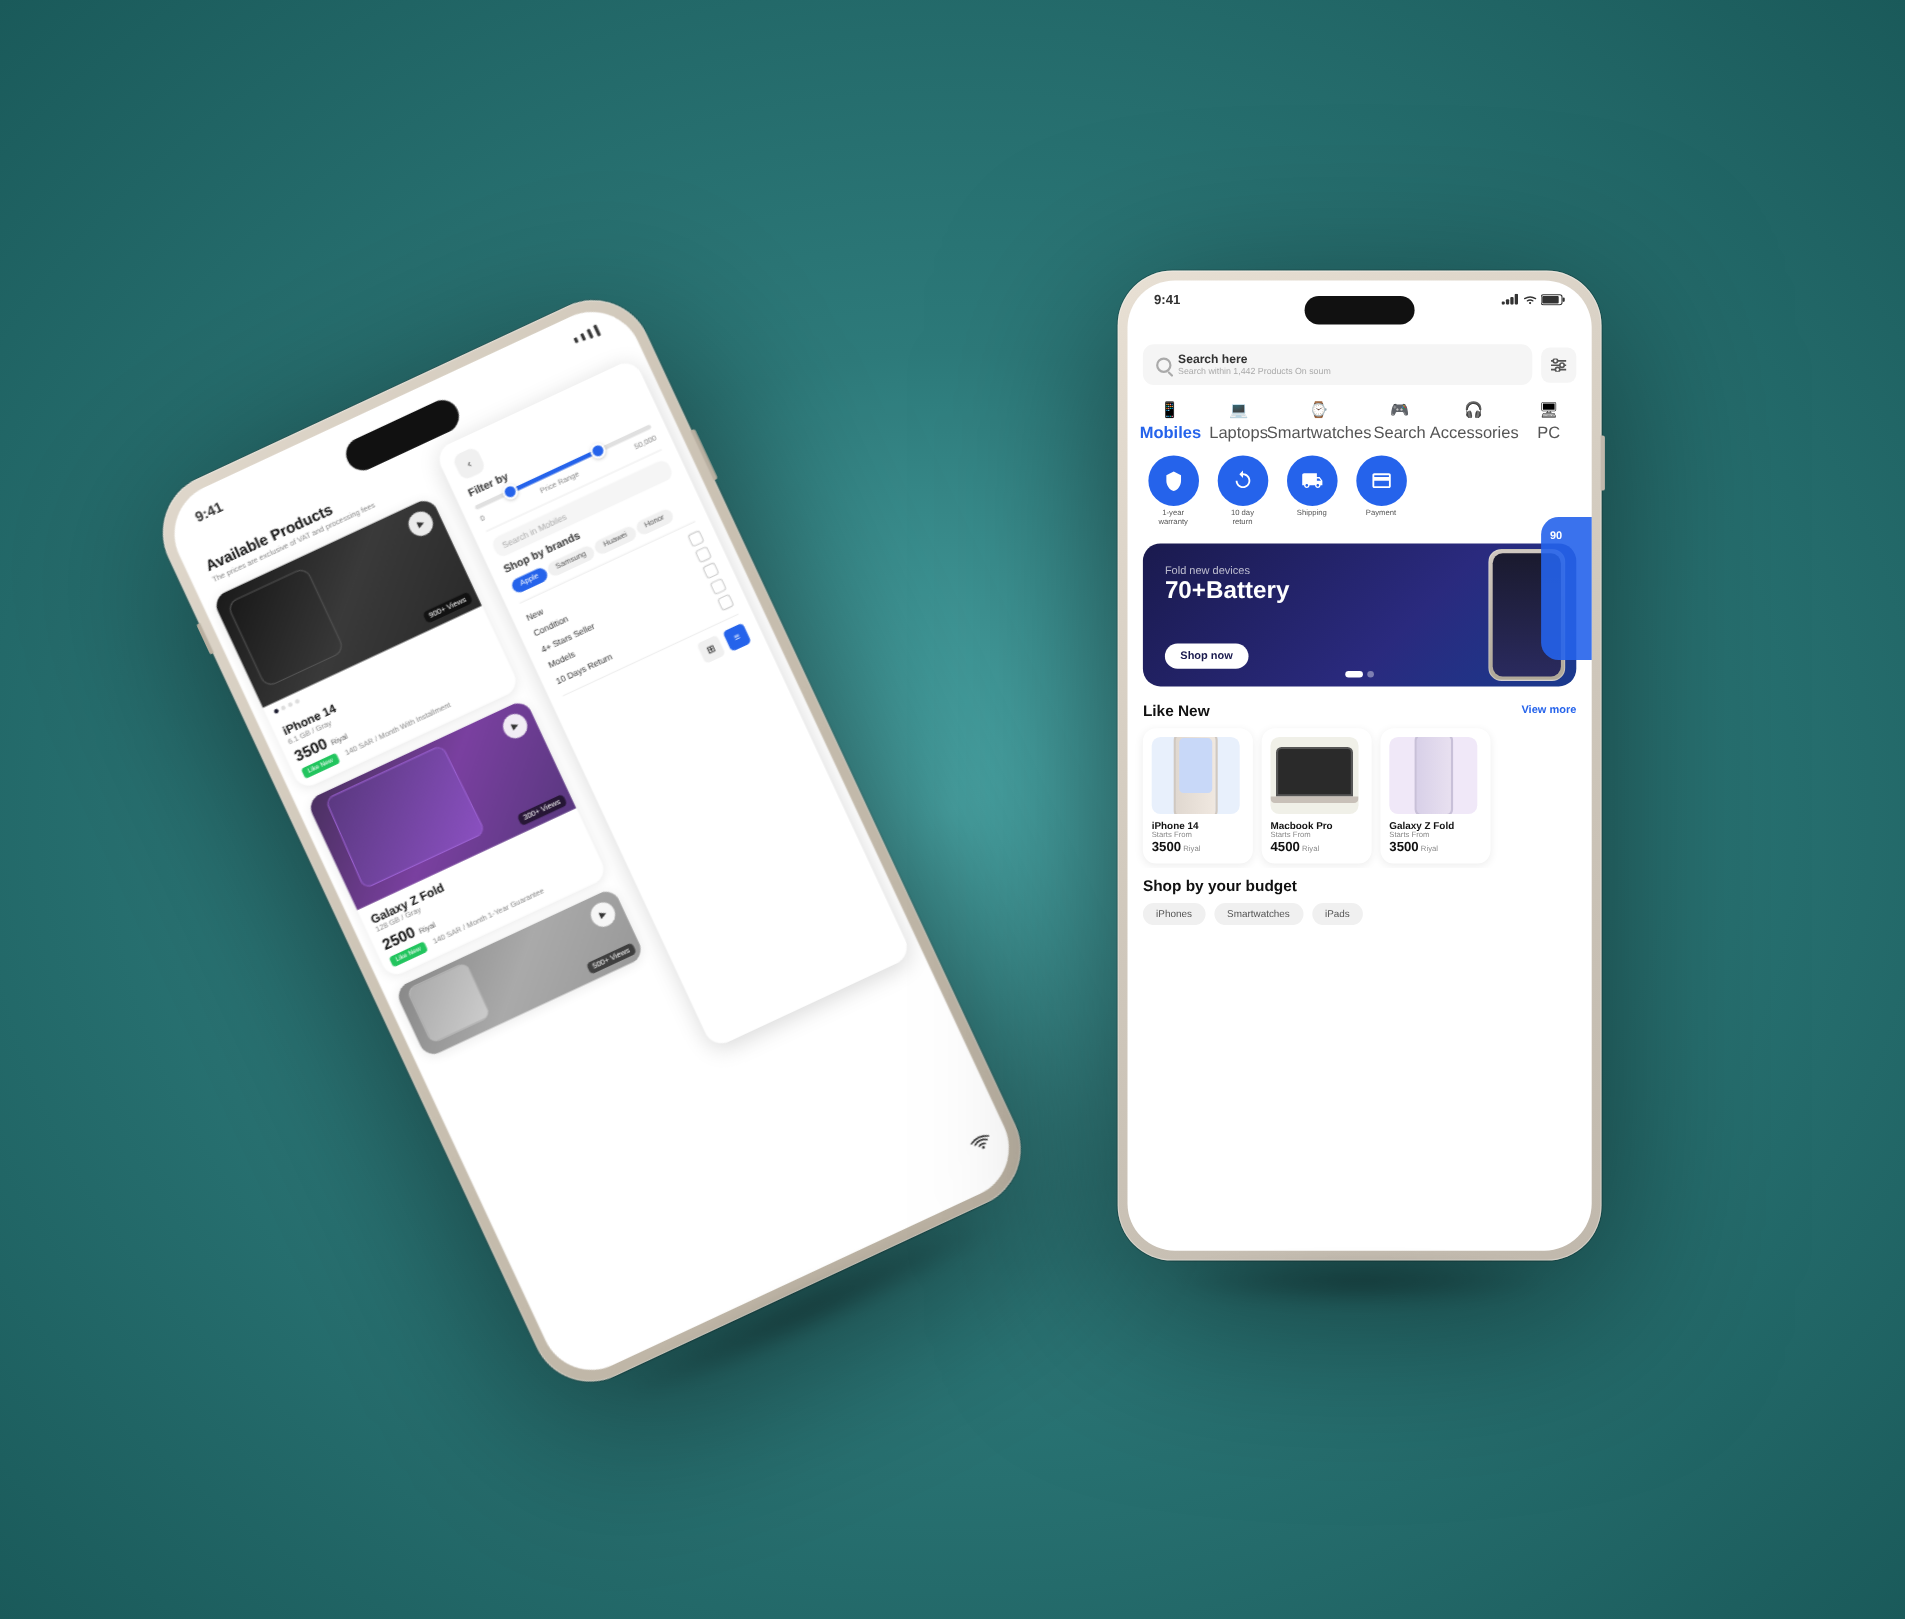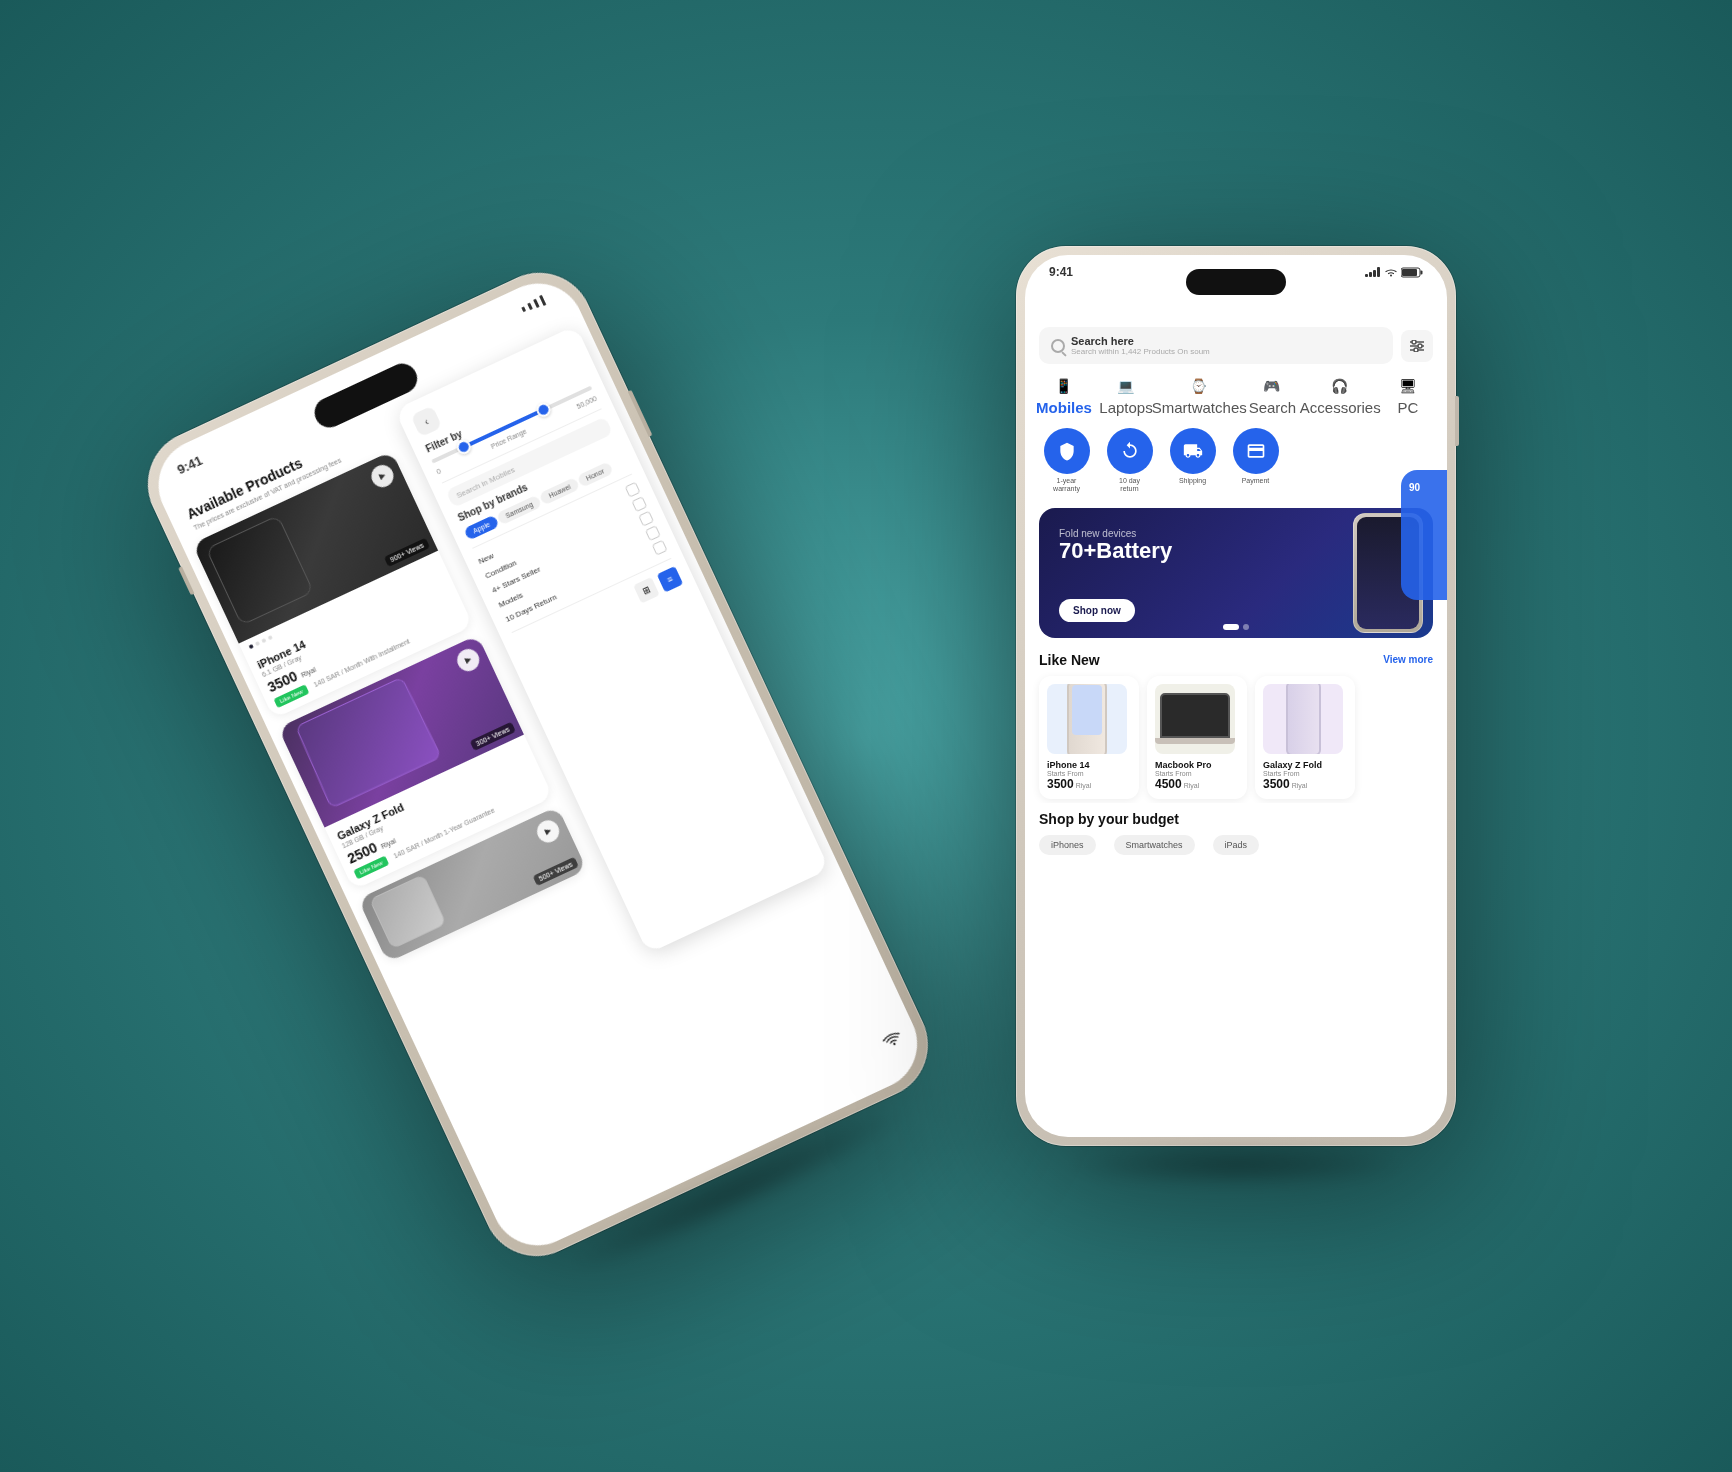--- a/index.html
+++ b/index.html
@@ -328,21 +328,21 @@
       padding: 0 24px;
       font-size: 11px;
       font-weight: 600;
       color: #333;
       z-index: 20;
     }
 
     .right-screen-content {
       width: 100%;
       height: 100%;
-      padding-top: 64px;
+      padding-top: 50px;
       overflow: hidden;
     }
 
     
     .search-area {
       padding: 8px 14px;
       display: flex;
       align-items: center;
       gap: 8px;
     }
@@ -556,21 +556,21 @@
 
     
     .budget-section {
       padding: 8px 14px 4px;
     }
 
     .budget-title { font-size: 14px; font-weight: 700; color: #111; margin-bottom: 8px; }
 
     .budget-chips {
       display: flex;
-      gap: 18px;
+      gap: 8px;
       overflow: hidden;
     }
 
     .budget-chip {
       background: #f0f0f0;
       border-radius: 20px;
       padding: 5px 12px;
       font-size: 9px;
       color: #555;
       white-space: nowrap;

